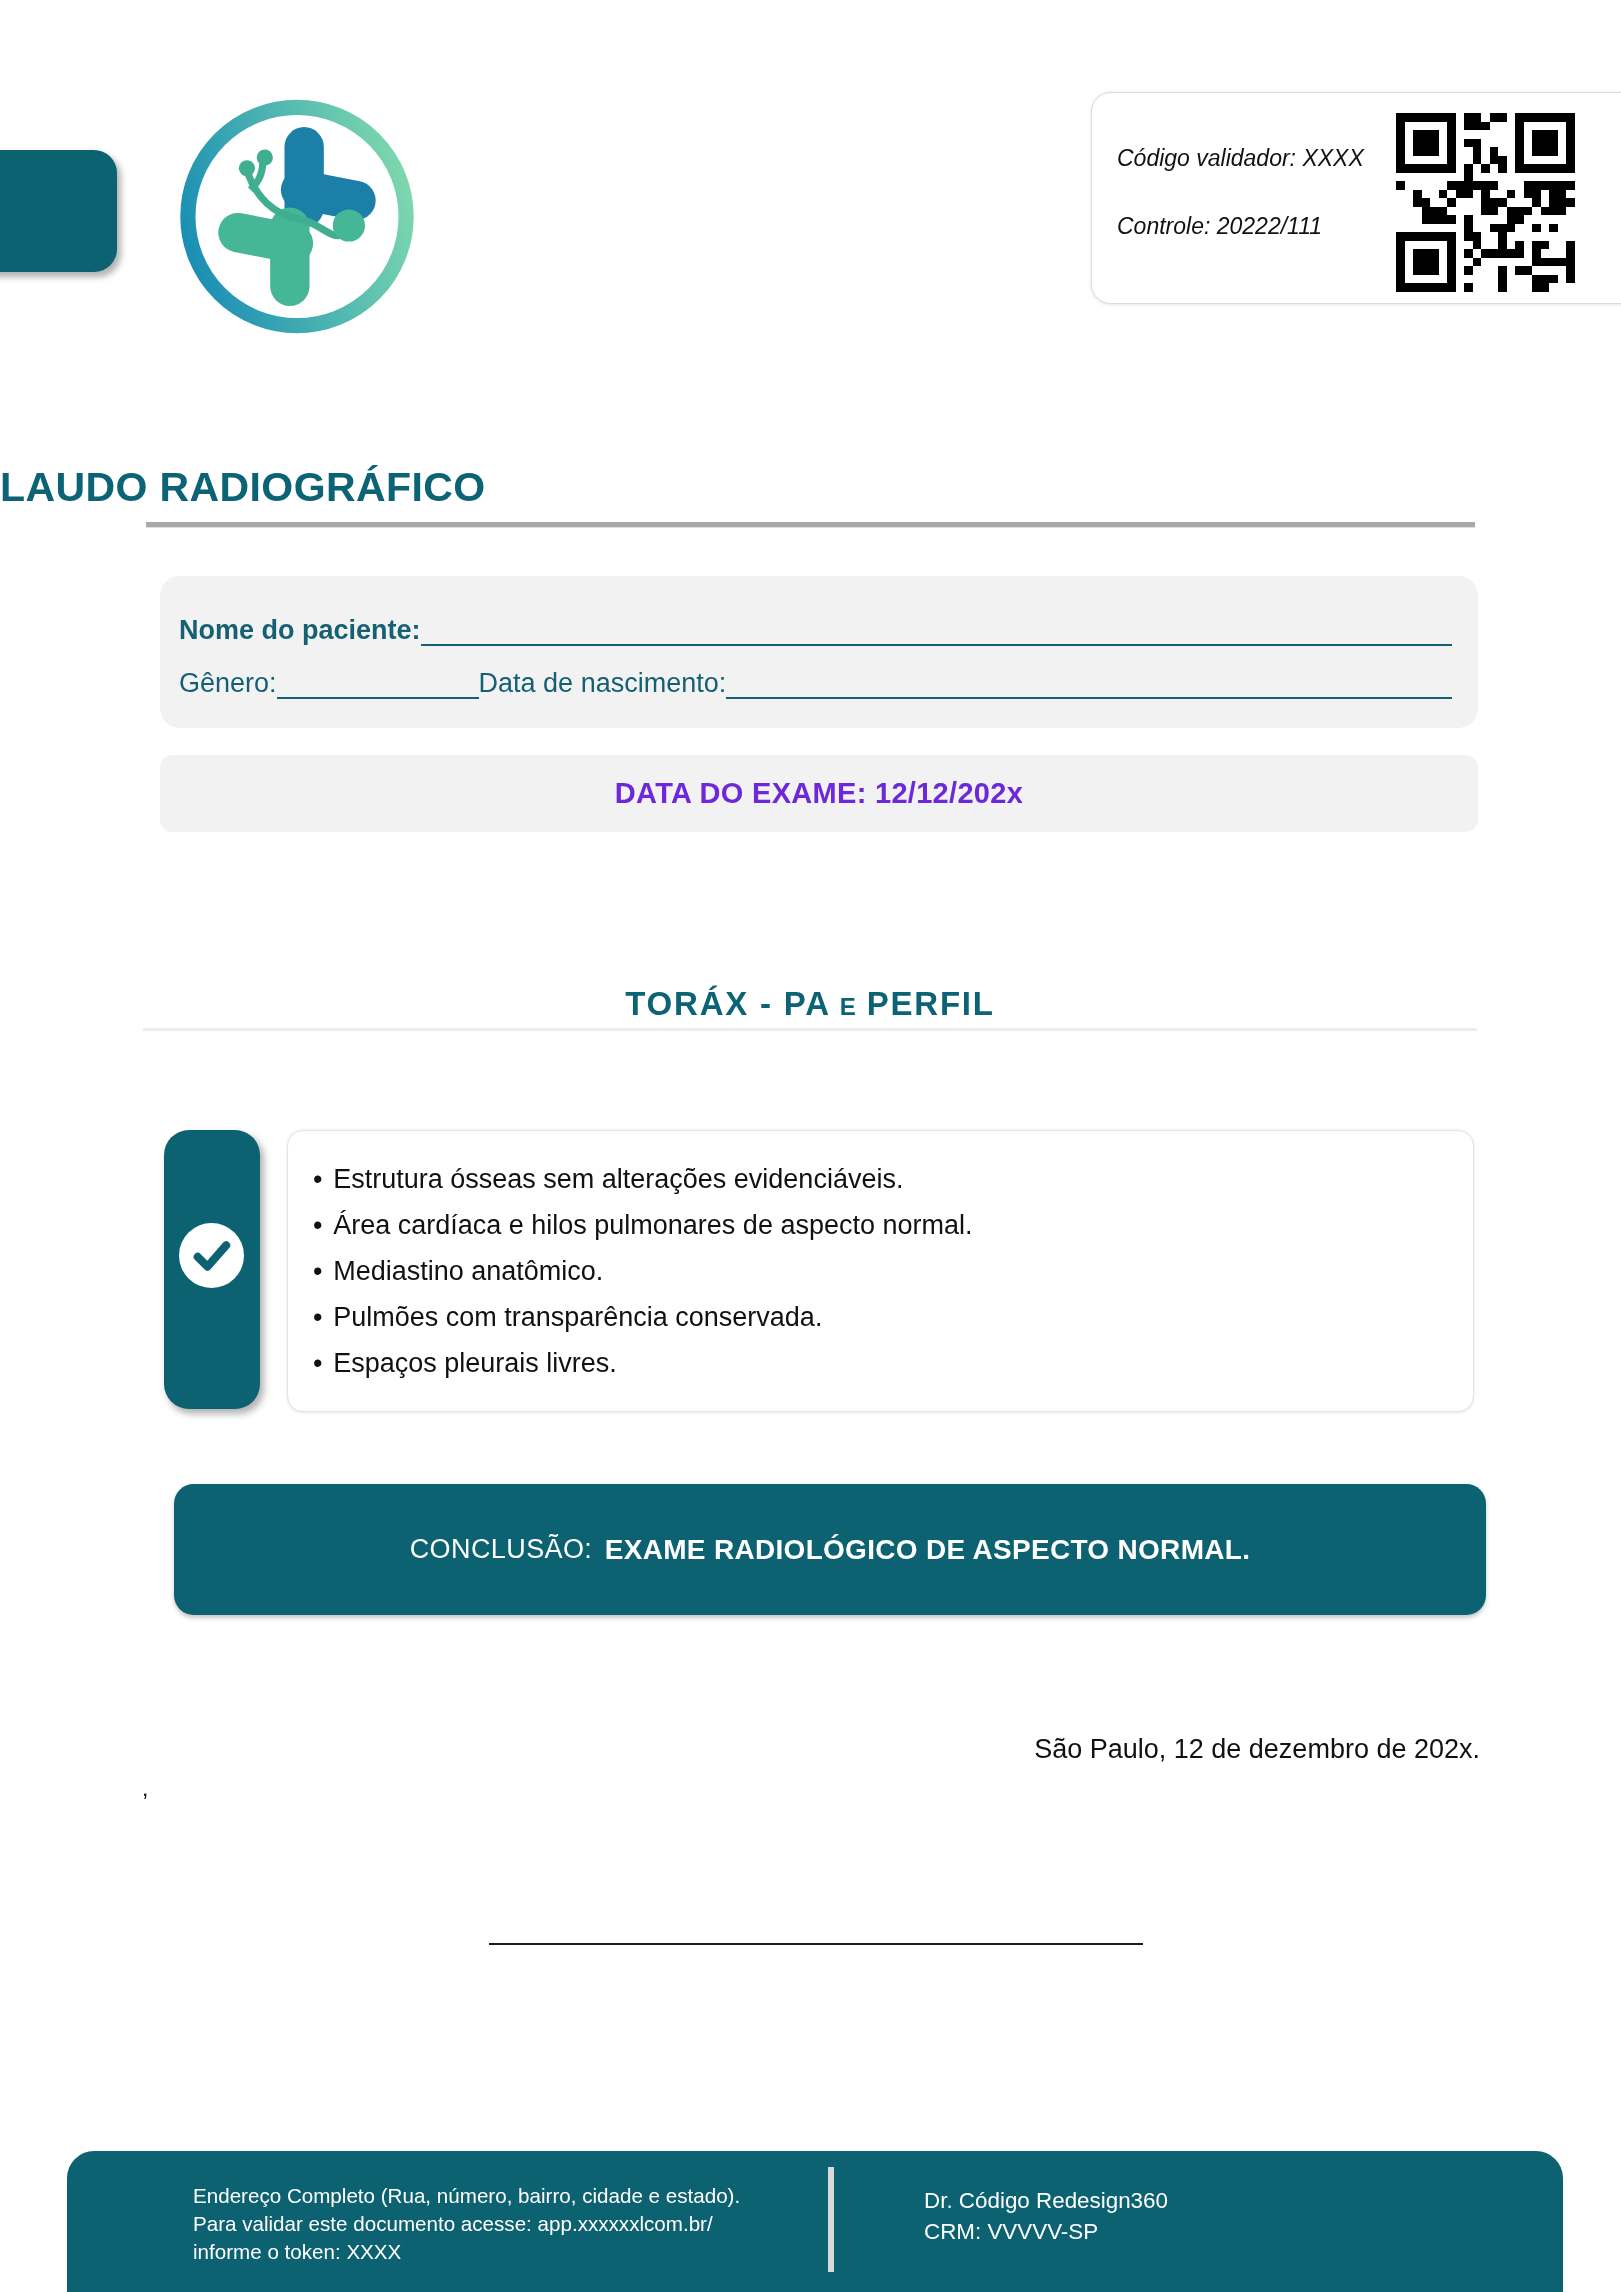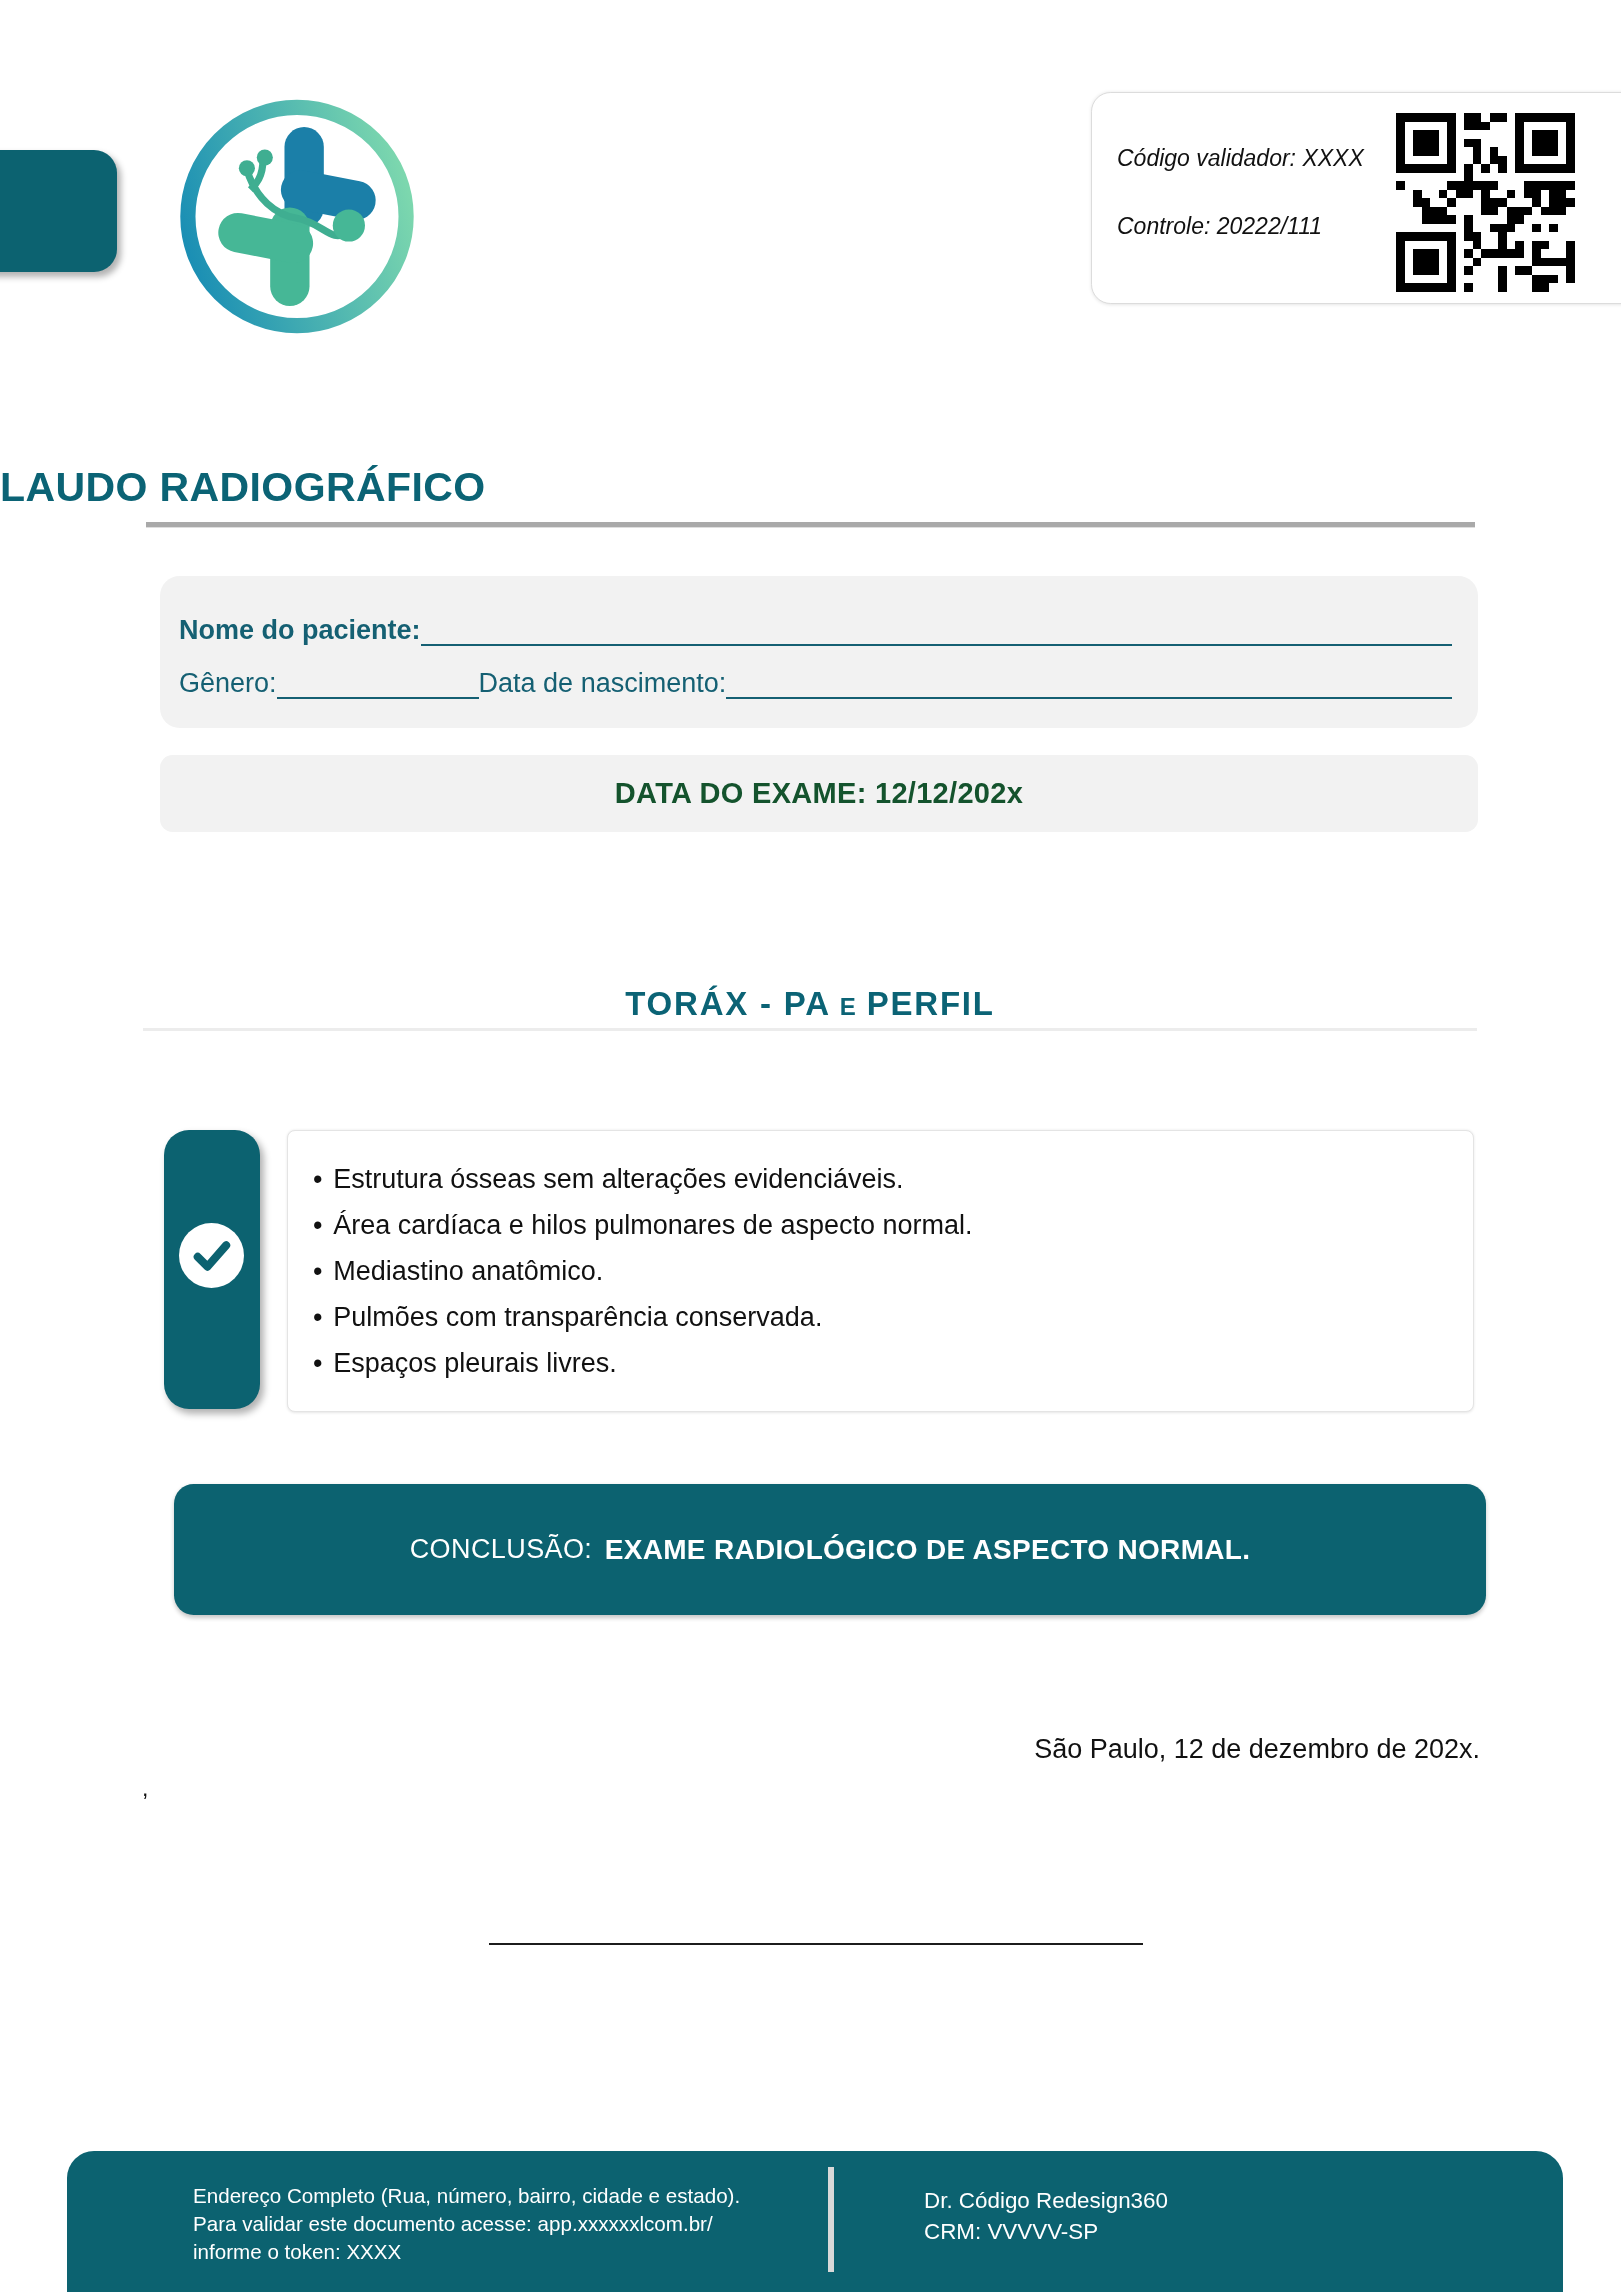--- a/index.html
+++ b/index.html
@@ -44,39 +44,39 @@
   .p-row2{top:91px;height:32px;}
   .p-label-b{font-weight:700;white-space:nowrap;}
   .p-label{white-space:nowrap;}
   .fill-line{flex:1 1 auto;border-bottom:2.7px solid #156073;height:27px;}
   .fill-fixed{flex:0 0 auto;width:202px;border-bottom:2.7px solid #156073;height:27px;}
   
   .exam-box{
     position:absolute;left:160px;top:755px;width:1318px;height:77px;
     background:#f2f2f2;border-radius:12.5px;display:flex;align-items:center;justify-content:center;
   }
-  .exam-text{font-size:29px;font-weight:700;color:#14532d;letter-spacing:0.3px;}
+  .exam-text{font-size:29px;font-weight:700;color:#6d28d9;letter-spacing:0.3px;}
   
   .section-heading{
     position:absolute;left:0;top:985px;width:1620px;text-align:center;
     font-size:33px;font-weight:700;color:#0b6375;letter-spacing:1.8px;
   }
   .section-heading .small-e{font-size:24px;margin:0 9px;}
   .section-rule{
     position:absolute;left:143px;top:1028px;width:1334px;height:2.7px;background:#ececec;
   }
   
   .check-pill{
     position:absolute;left:164px;top:1130px;width:96px;height:279px;
     background:#0c6270;border-radius:25px;box-shadow:3.6px 4.5px 7.2px rgba(0,0,0,.30);
   }
   .check-circle{position:absolute;left:15px;top:93px;width:65px;height:65px;}
   .findings-box{
     position:absolute;left:287px;top:1130px;width:1187px;height:282px;
-    background:#fff;border:1.8px solid #e4e4e4;border-radius:8px;
+    background:#fff;border:1.8px solid #e4e4e4;border-radius:16px;
     box-shadow:0 0.9px 2.7px rgba(0,0,0,.10);box-sizing:border-box;
   }
   .findings-list{
     list-style:none;margin:0;padding:25px 18px 0 25px;
     font-size:27px;color:#111;
   }
   .findings-list li{line-height:46px;white-space:nowrap;}
   .findings-list li::before{content:"•";margin-right:10.7px;}
   
   .conclusion-box{

